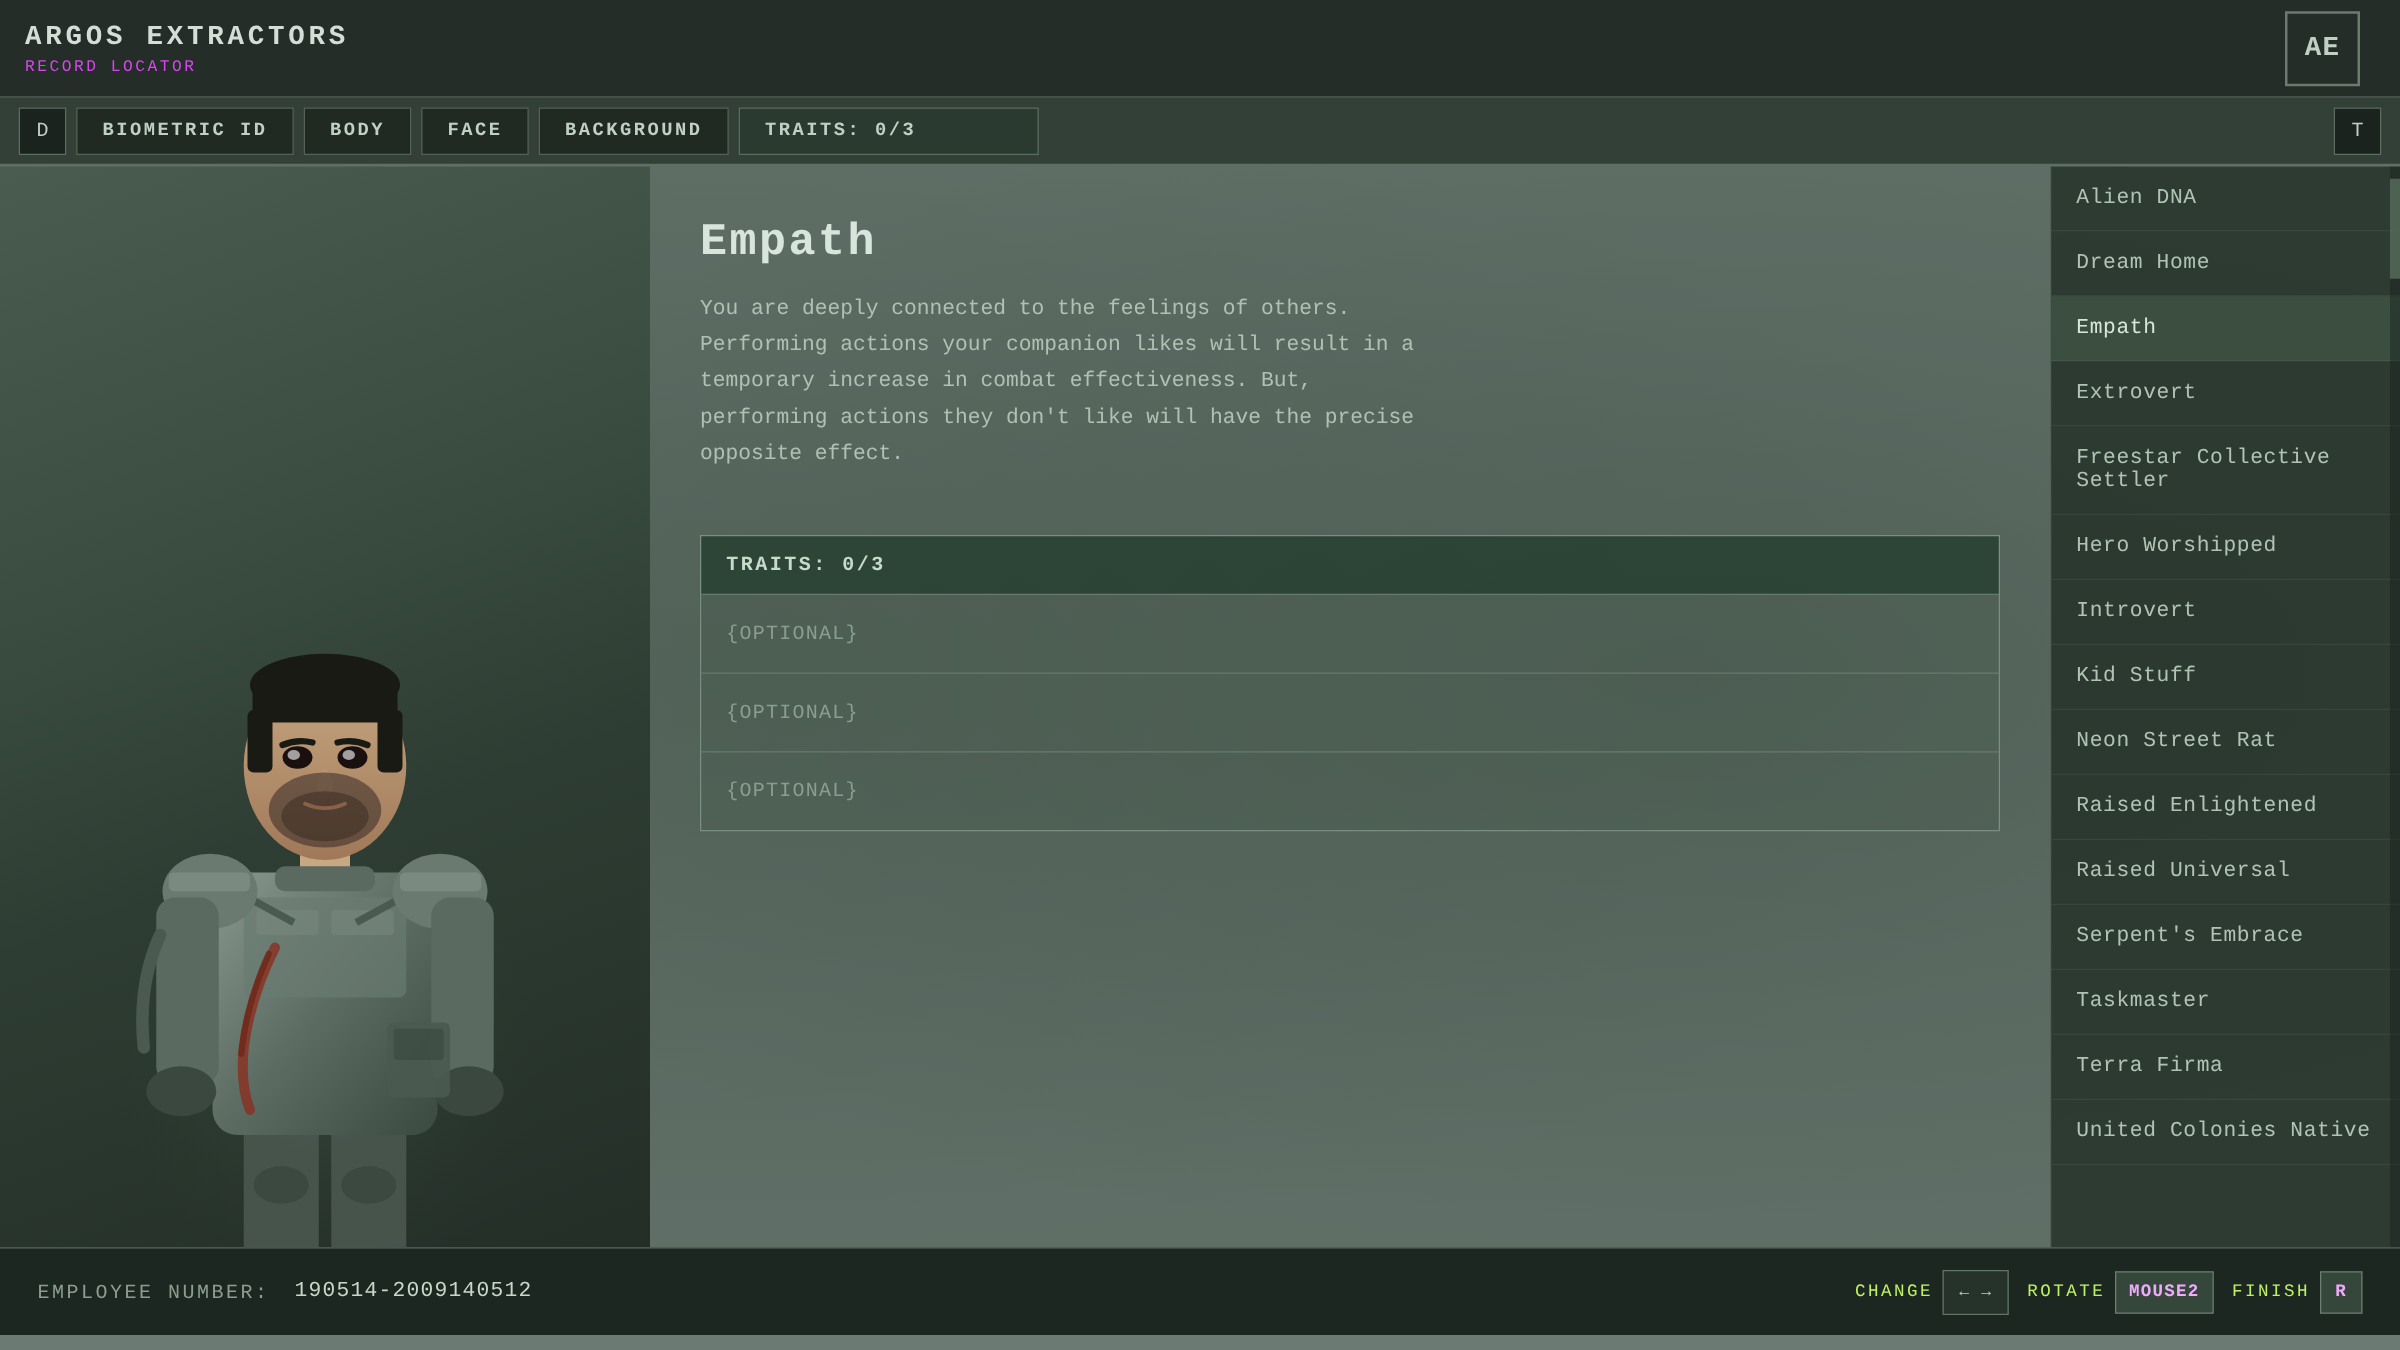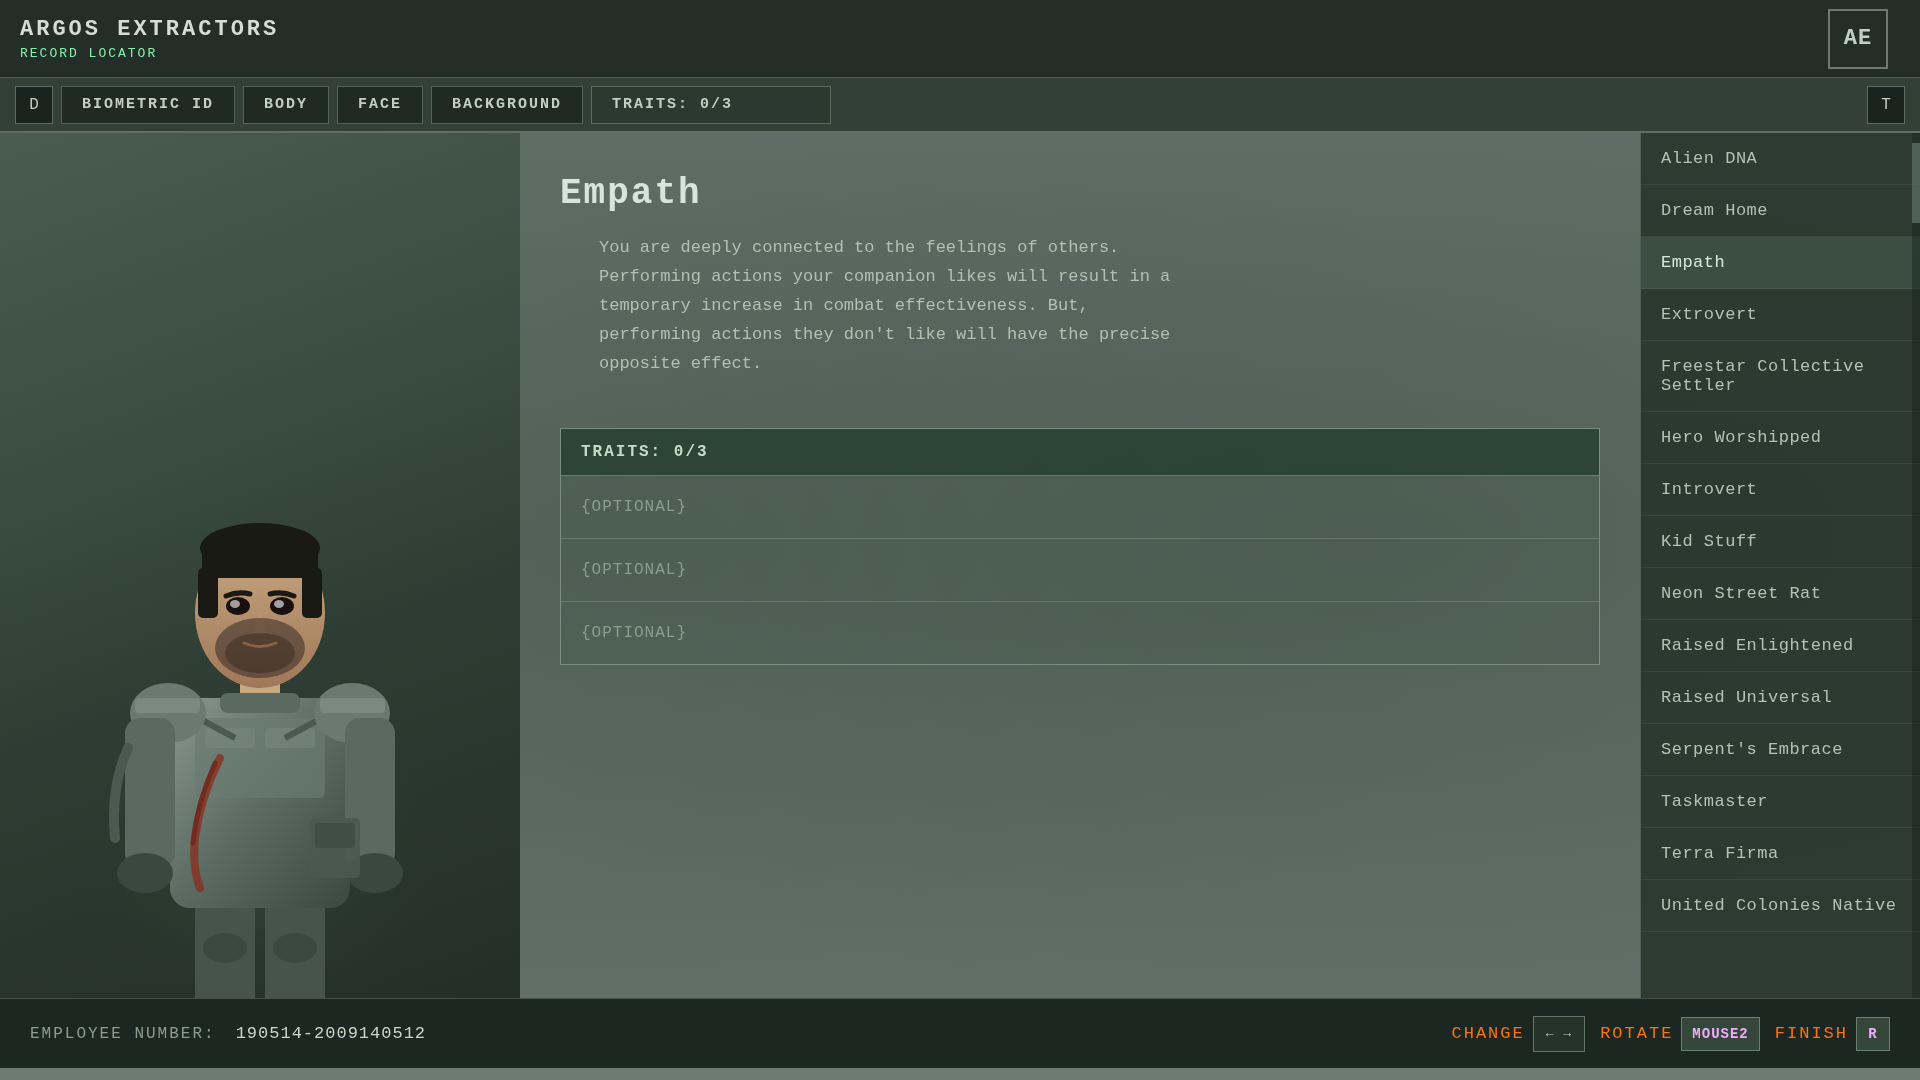--- a/index.html
+++ b/index.html
@@ -46,21 +46,21 @@
     .company-name {
       font-size: 22px;
       font-weight: bold;
       color: #d4ddd6;
       letter-spacing: 3px;
       text-transform: uppercase;
     }
 
     .record-locator {
       font-size: 13px;
-      color: #86efac;
+      color: #d946ef;
       letter-spacing: 2px;
       text-transform: uppercase;
       margin-top: 4px;
     }
 
     .logo-area {
       margin-left: auto;
       display: flex;
       align-items: center;
       padding-right: 32px;
@@ -187,21 +187,20 @@
       letter-spacing: 2px;
       margin-bottom: 20px;
     }
 
     .trait-description {
       font-size: 17px;
       color: #b0c0b4;
       line-height: 1.7;
       max-width: 600px;
       margin-bottom: 50px;
-      margin-left: 39px;
     }
 
     .traits-box {
       border: 1px solid rgba(160,185,165,0.5);
       overflow: hidden;
     }
 
     .traits-header-row {
       background: rgba(40,65,50,0.9);
       padding: 14px 20px;
@@ -308,22 +307,22 @@
       gap: 15px;
     }
 
     .bottom-action-group {
       display: flex;
       align-items: center;
       gap: 8px;
     }
 
     .action-label {
-      font-size: 17px;
-      color: #f97316;
+      font-size: 14px;
+      color: #bef264;
       letter-spacing: 2px;
       text-transform: uppercase;
     }
 
     .action-btn {
       height: 36px;
       background: rgba(40,55,45,0.8);
       border: 1px solid rgba(160,185,165,0.5);
       color: #c0d0c4;
       display: flex;

